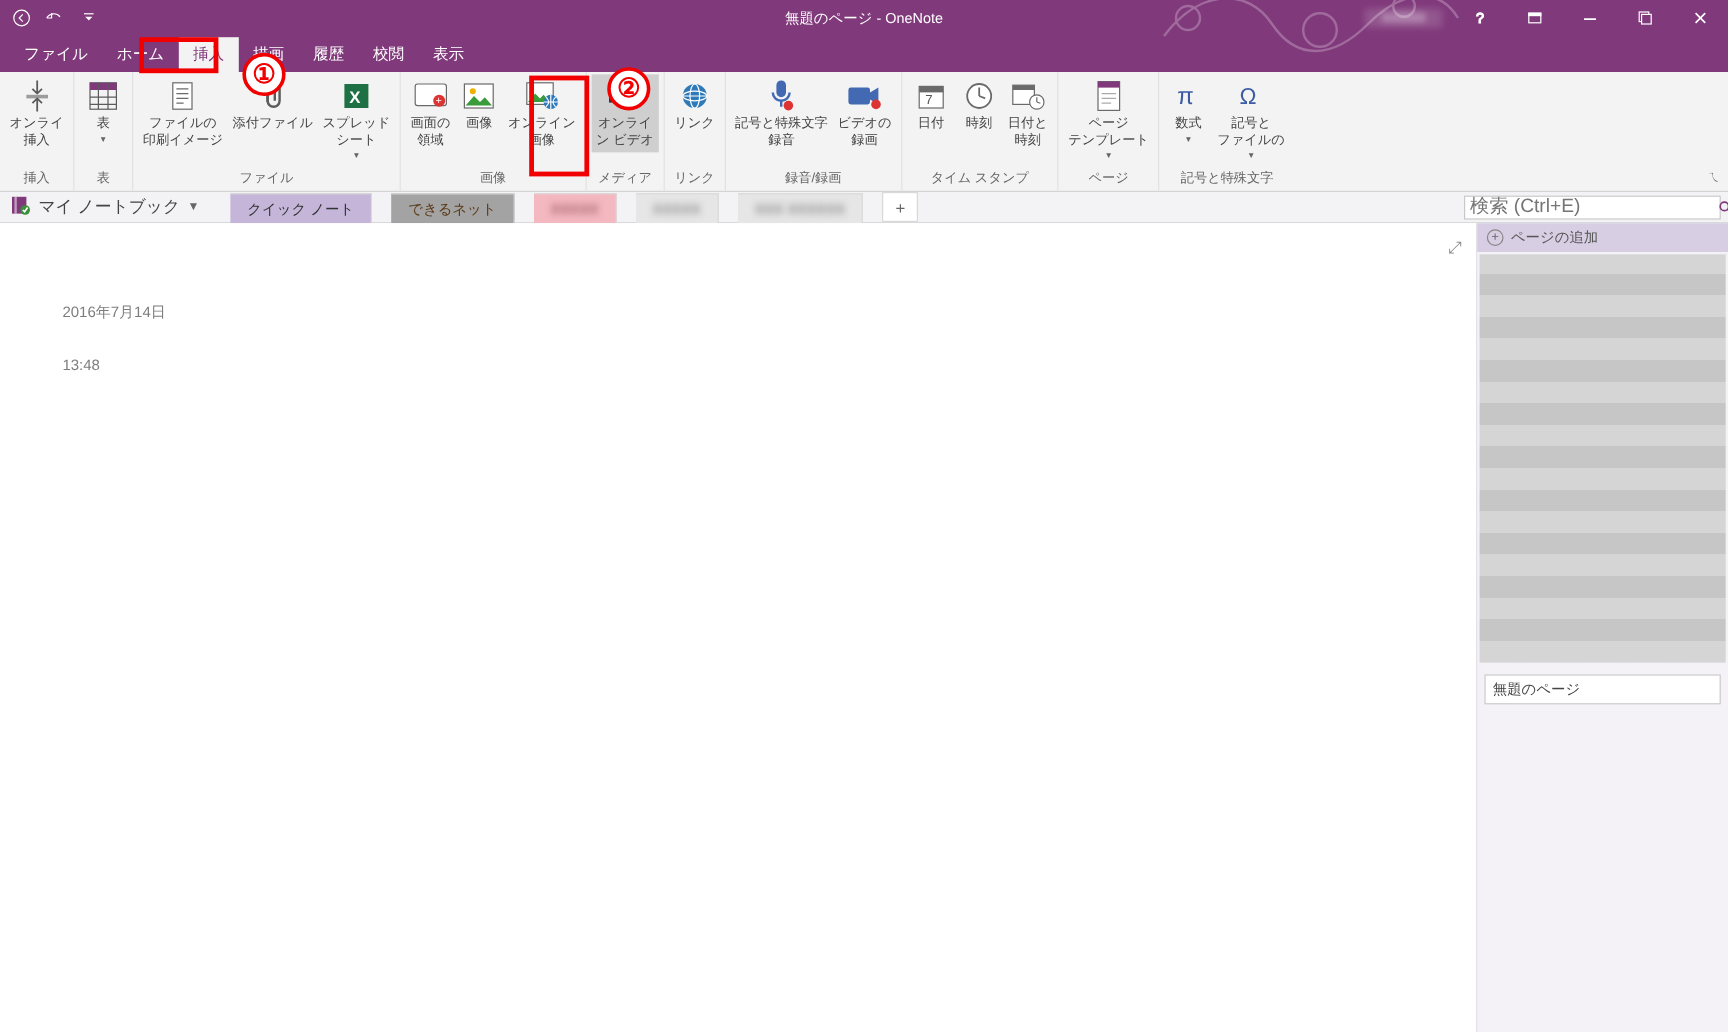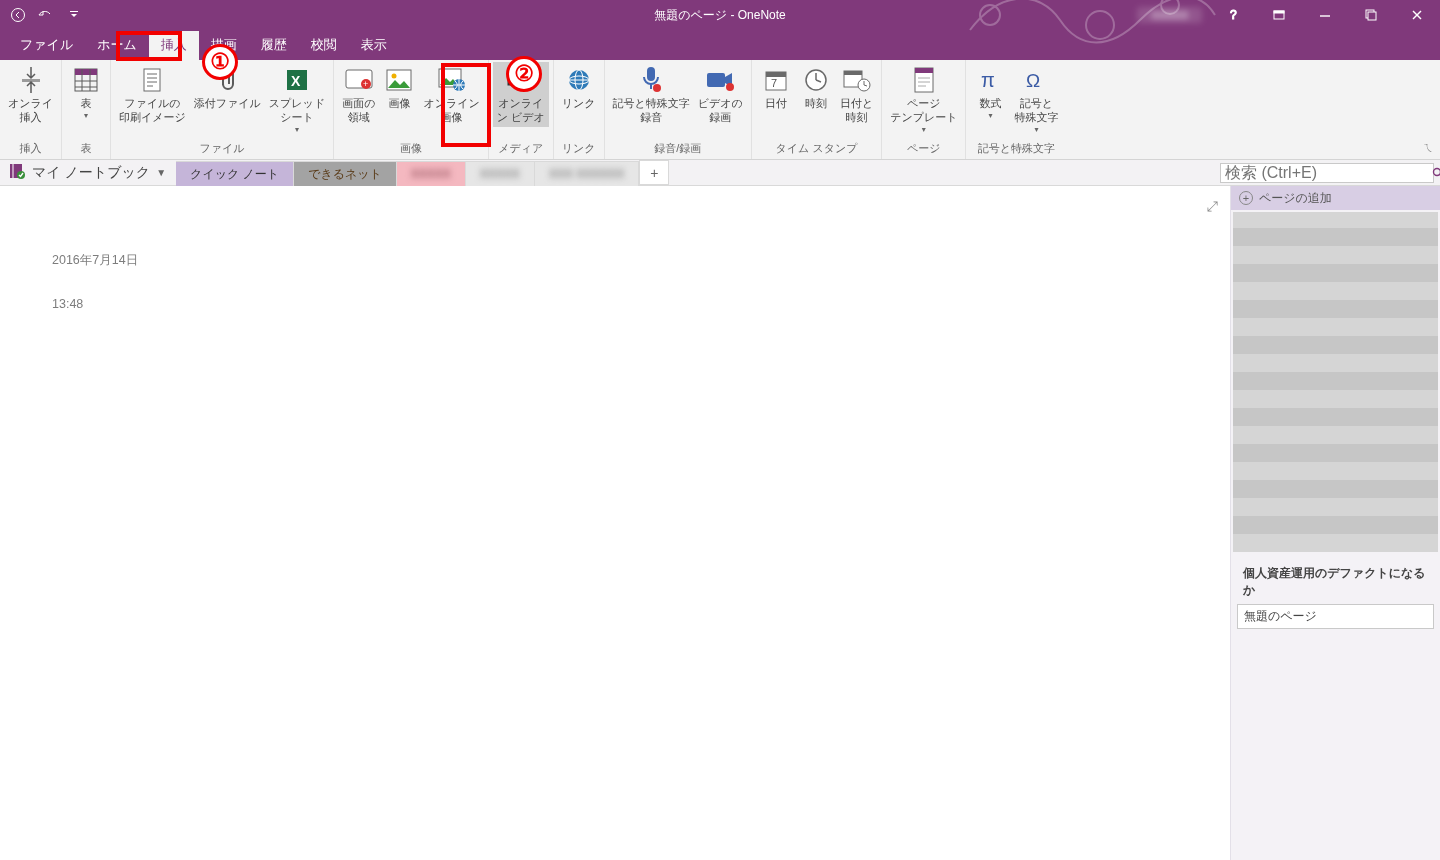--- a/index.html
+++ b/index.html
@@ -31,21 +31,21 @@
 .rgroup-label { font-size:11px; color:#666; padding:2px 0 3px; text-align:center; width:100%; }
 .rbtn { display:flex; flex-direction:column; align-items:center; justify-content:flex-start; padding:2px 4px; font-size:11px; color:#444; text-align:center; min-width:40px; line-height:1.25; }
 .rbtn .ico { width:32px; height:32px; display:flex; align-items:center; justify-content:center; margin-bottom:1px; }
 .rbtn.highlight { background:#CFCFCF; }
 .collapse-caret{position:absolute;right:6px;bottom:4px;font-size:11px;color:#777}
 
 
 .ico svg{display:block}
 
 
-.secbar { height:26px; background:#F3F2F4; border-bottom:1px solid #D9D9D9; display:flex; align-items:stretch; }
+.secbar { height:26px; background:#F3F2F4; border-bottom:1px solid #D9D9D9; display:flex; align-items:stretch;gap:16px; }
 .nbpick { display:flex; align-items:center; gap:6px; padding:0 10px 0 8px; font-size:14px; color:#444; }
 .nbpick .caret{font-size:10px;color:#666}
 .sectab { display:flex; align-items:center; padding:0 14px; font-size:12px; border-right:1px solid #D9D9D9; position:relative; top:1px; border-top:1px solid #D9D9D9;}
 .sectab.active { background:#C5B5D9; color:#333; font-weight:500;}
 .sectab.orange { background:#a3a3a3; color:#5a3b18;justify-content:center;}
 .sectab.pink   { background:#F4B8C0; color:#7a3340;}
 .sectab.grey   { background:#E6E6E6; color:#666;}
 .sectab.grey2  { background:#E6E6E6; color:#666;}
 .sectab.blur span{filter:blur(3px)}
 .addsec { width:30px; display:flex; align-items:center; justify-content:center; background:#fff; border:1px solid #D9D9D9; border-top:1px solid #D9D9D9; font-size:14px; color:#666;}
@@ -400,21 +400,21 @@
           <span>数式</span>
           <span style="font-size:8px;color:#666">▾</span>
         </div>
     <div class="rbtn">
           <div class="ico">
             <svg width="26" height="26">
               <text x="3" y="20" font-size="19" fill="#3b5ba5" font-family="serif">Ω</text>
             </svg>
           </div>
           <span style="white-space:pre-line">記号と
-特殊文字</span>
+ファイルの</span>
           <span style="font-size:8px;color:#666">▾</span>
         </div>
   </div>
       <div class="rgroup-label">記号と特殊文字</div>
     </div>
 
   <div class="collapse-caret">ㄟ</div>
 </div>
 
 <div class="secbar">
@@ -464,21 +464,20 @@
       <span>13:48</span>
     </div>
   </div>
   <div class="pagepane">
     <div class="addpage">
       <span class="plus">+</span>
       <span>ページの追加</span>
     </div>
     <div class="pixelblock"></div>
     <div class="pagelist">
-      <div class="pageitem"><b>個人資産運用のデファクトになるか</b></div>
       <div class="pageitem selected">無題のページ</div>
     </div>
   </div>
 </div>
 
 <div class="redbox" style="left:116px; top:31px; width:66px; height:30px"></div>
 <div class="callout" style="left:202px; top:44px">①</div>
 <div class="redbox" style="left:441px; top:63px; width:50px; height:84px"></div>
 <div class="callout" style="left:506px; top:56px">②</div>
 

